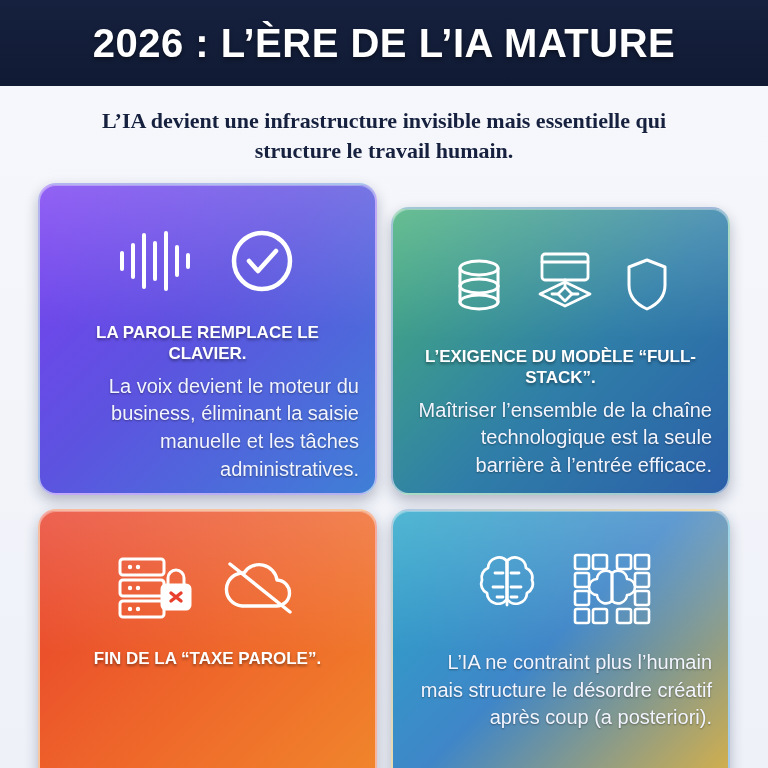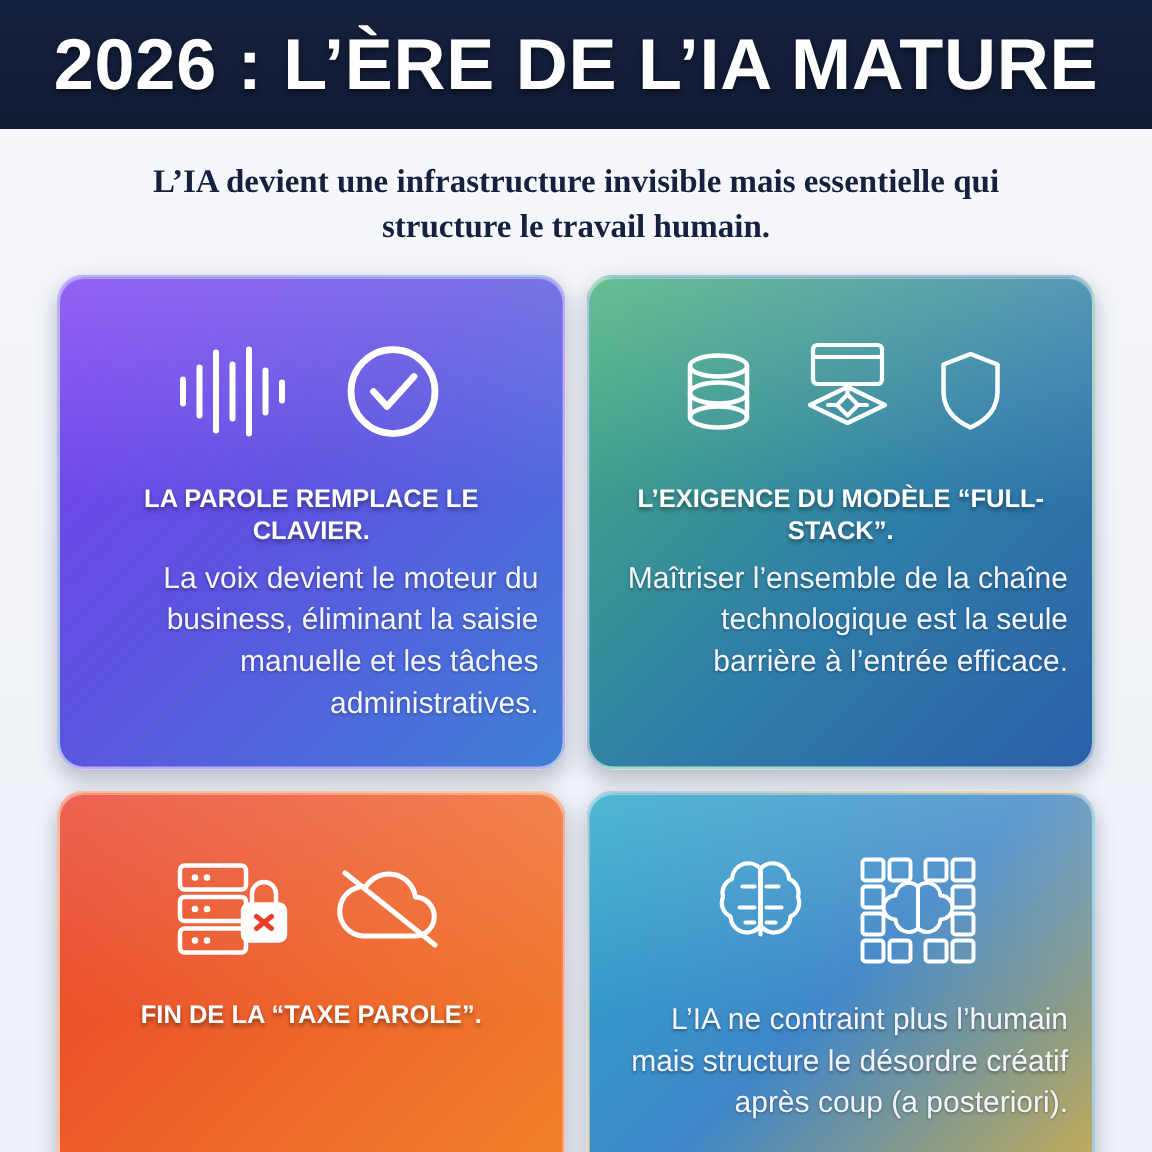--- a/index.html
+++ b/index.html
@@ -25,21 +25,21 @@
   .header {
     height: 86px;
     background: linear-gradient(180deg, #16213f 0%, #101a33 100%);
     display: flex;
     align-items: center;
     justify-content: center;
     flex: 0 0 auto;
   }
   .header-title {
     color: #ffffff;
-    font-size: 48px;
+    font-size: 40px;
     font-weight: bold;
     letter-spacing: 0.5px;
     text-align: center;
     text-shadow: 0 2px 4px rgba(0,0,0,0.45);
   }
   
   .subtitle-wrap {
     padding: 20px 60px 10px 60px;
     text-align: center;
     flex: 0 0 auto;
@@ -64,33 +64,33 @@
   }
   .card {
     position: relative;
     border-radius: 18px;
     border: 2px solid rgba(255,255,255,0.55);
     box-shadow: 0 6px 14px rgba(20,30,60,0.28), inset 0 1px 0 rgba(255,255,255,0.35);
     overflow: hidden;
     display: flex;
     flex-direction: column;
     align-items: center;
-    padding: 16px 16px 28px 16px;
+    padding: 16px 16px 10px 16px;
     box-sizing: border-box;
   }
   .card::after {
     content: "";
     position: absolute;
     left: 0; right: 0; top: 0;
     height: 46%;
     background: linear-gradient(180deg, rgba(255,255,255,0.18) 0%, rgba(255,255,255,0.0) 100%);
     pointer-events: none;
   }
   .card-1 { background: linear-gradient(135deg, #7b3ff2 0%, #5d52e0 45%, #3f7fd6 100%); }
-  .card-2 { background: linear-gradient(135deg, #46b07a 0%, #2f7ea8 55%, #2b5fa8 100%); }
+  .card-2 { background: linear-gradient(135deg, #46b07a 0%, #2f7ea8 55%, #2b5fa8 100%); margin-top: 24px; }
   .card-3 { background: linear-gradient(135deg, #e8402c 0%, #ef6a2a 55%, #f08a2c 100%); }
   .card-4 { background: linear-gradient(135deg, #2aa7c9 0%, #3f86c8 45%, #e8b53a 100%); }
 
   .icons {
     height: 108px;
     display: flex;
     align-items: center;
     justify-content: center;
     gap: 22px;
     margin-top: 6px;

